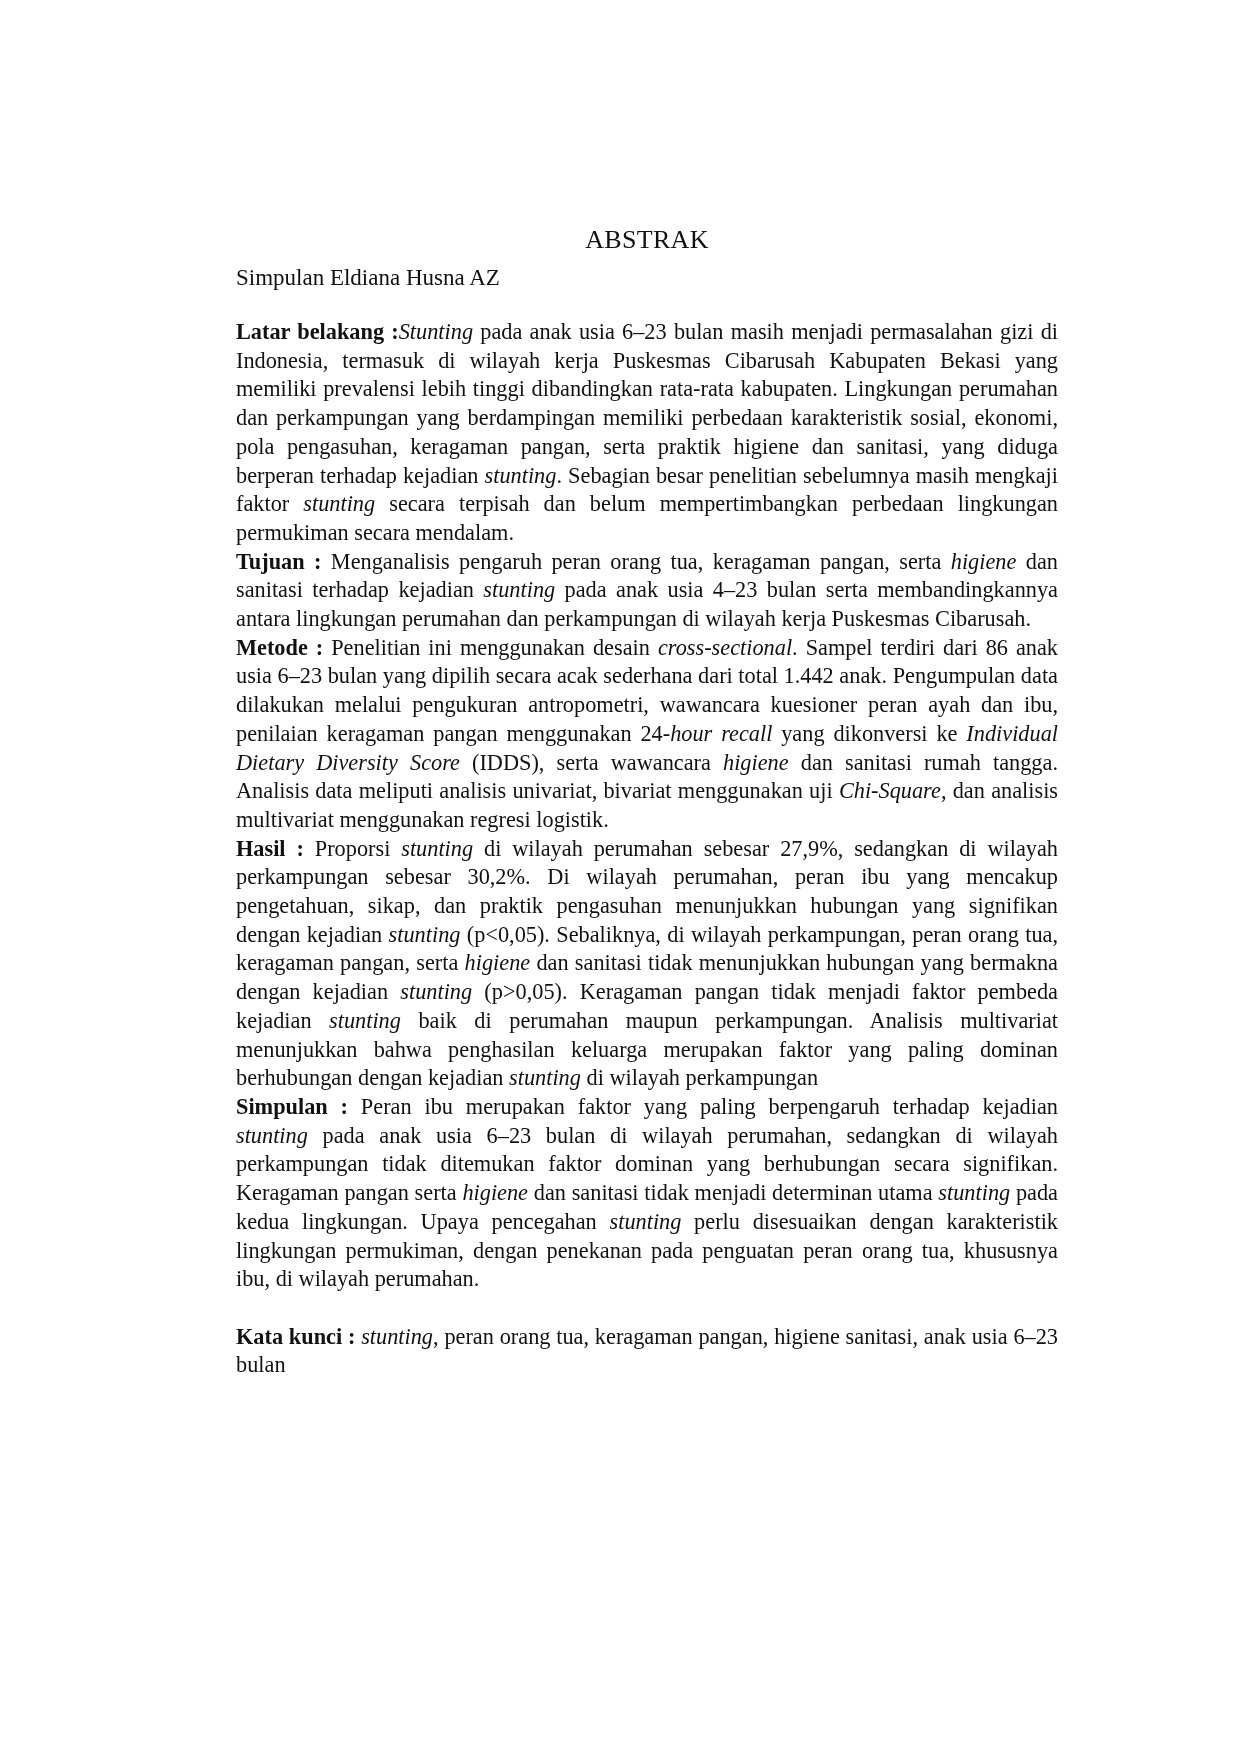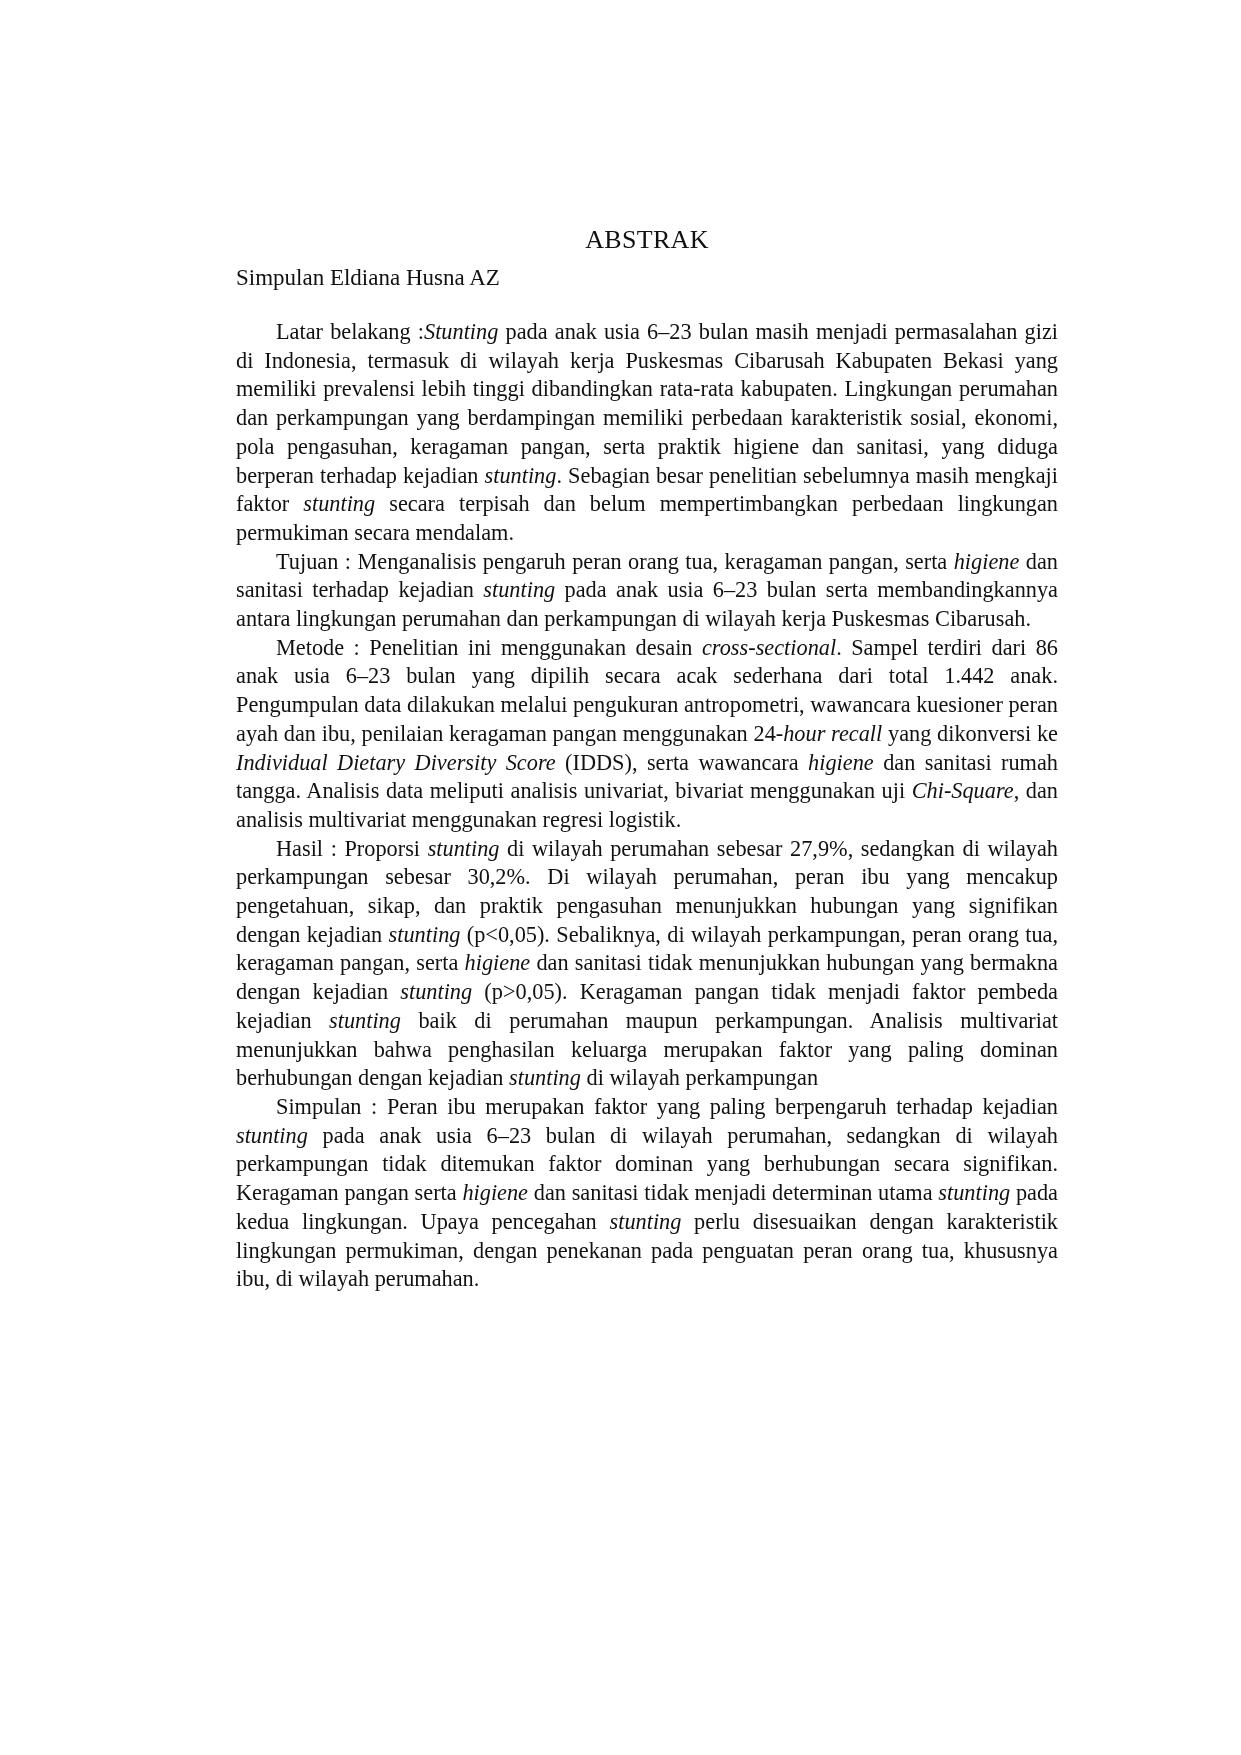--- a/index.html
+++ b/index.html
@@ -11,41 +11,44 @@
     .title {
       position: absolute; top: 225px; left: 0; width: 822px; text-align: center;
       font-size: 26px; letter-spacing: 0.3px; margin: 0; font-weight: normal;
     }
     .author { position: absolute; top: 265px; left: 0; font-size: 23px; margin: 0; }
     .body {
       position: absolute; top: 318px; left: 0; width: 822px;
       font-size: 22.3px; line-height: 28.7px; text-align: justify;
     }
     .para { margin: 0; }
-    .lbl { font-weight: normal; margin-left: 40px; }
+    .lbl { font-weight: bold; }
     .kw { margin-top: 28.7px; }
     em { font-style: italic; }
   </style>
 </head>
 <body>
 
 <div class="page">
   <h1 class="title">ABSTRAK</h1>
   <p class="author">Simpulan Eldiana Husna AZ</p>
 
   <div class="body">
     <p class="para">
       <span class="lbl">Latar belakang :</span><span class="runs"><em>Stunting</em><span> pada anak usia 6–23 bulan masih menjadi permasalahan gizi di Indonesia, termasuk di wilayah kerja Puskesmas Cibarusah Kabupaten Bekasi yang memiliki prevalensi lebih tinggi dibandingkan rata-rata kabupaten. Lingkungan perumahan dan perkampungan yang berdampingan memiliki perbedaan karakteristik sosial, ekonomi, pola pengasuhan, keragaman pangan, serta praktik higiene dan sanitasi, yang diduga berperan terhadap kejadian </span><em>stunting</em><span>. Sebagian besar penelitian sebelumnya masih mengkaji faktor </span><em>stunting</em><span> secara terpisah dan belum mempertimbangkan perbedaan lingkungan permukiman secara mendalam.</span></span>
     </p>
     <p class="para">
-      <span class="lbl">Tujuan :</span><span class="runs"><span> Menganalisis pengaruh peran orang tua, keragaman pangan, serta </span><em>higiene</em><span> dan sanitasi terhadap kejadian </span><em>stunting</em><span> pada anak usia 6–23 bulan serta membandingkannya antara lingkungan perumahan dan perkampungan di wilayah kerja Puskesmas Cibarusah.</span></span>
+      <span class="lbl">Tujuan :</span><span class="runs"><span> Menganalisis pengaruh peran orang tua, keragaman pangan, serta </span><em>higiene</em><span> dan sanitasi terhadap kejadian </span><em>stunting</em><span> pada anak usia 4–23 bulan serta membandingkannya antara lingkungan perumahan dan perkampungan di wilayah kerja Puskesmas Cibarusah.</span></span>
     </p>
     <p class="para">
       <span class="lbl">Metode :</span><span class="runs"><span> Penelitian ini menggunakan desain </span><em>cross-sectional</em><span>. Sampel terdiri dari 86 anak usia 6–23 bulan yang dipilih secara acak sederhana dari total 1.442 anak. Pengumpulan data dilakukan melalui pengukuran antropometri, wawancara kuesioner peran ayah dan ibu, penilaian keragaman pangan menggunakan 24-</span><em>hour recall</em><span> yang dikonversi ke </span><em>Individual Dietary Diversity Score</em><span> (IDDS), serta wawancara </span><em>higiene</em><span> dan sanitasi rumah tangga. Analisis data meliputi analisis univariat, bivariat menggunakan uji </span><em>Chi-Square</em><span>, dan analisis multivariat menggunakan regresi logistik.</span></span>
     </p>
     <p class="para">
       <span class="lbl">Hasil :</span><span class="runs"><span> Proporsi </span><em>stunting</em><span> di wilayah perumahan sebesar 27,9%, sedangkan di wilayah perkampungan sebesar 30,2%. Di wilayah perumahan, peran ibu yang mencakup pengetahuan, sikap, dan praktik pengasuhan menunjukkan hubungan yang signifikan dengan kejadian </span><em>stunting</em><span> (p&lt;0,05). Sebaliknya, di wilayah perkampungan, peran orang tua, keragaman pangan, serta </span><em>higiene</em><span> dan sanitasi tidak menunjukkan hubungan yang bermakna dengan kejadian </span><em>stunting</em><span> (p&gt;0,05). Keragaman pangan tidak menjadi faktor pembeda kejadian </span><em>stunting</em><span> baik di perumahan maupun perkampungan. Analisis multivariat menunjukkan bahwa penghasilan keluarga merupakan faktor yang paling dominan berhubungan dengan kejadian </span><em>stunting</em><span> di wilayah perkampungan</span></span>
     </p>
     <p class="para">
       <span class="lbl">Simpulan :</span><span class="runs"><span> Peran ibu merupakan faktor yang paling berpengaruh terhadap kejadian </span><em>stunting</em><span> pada anak usia 6–23 bulan di wilayah perumahan, sedangkan di wilayah perkampungan tidak ditemukan faktor dominan yang berhubungan secara signifikan. Keragaman pangan serta </span><em>higiene</em><span> dan sanitasi tidak menjadi determinan utama </span><em>stunting</em><span> pada kedua lingkungan. Upaya pencegahan </span><em>stunting</em><span> perlu disesuaikan dengan karakteristik lingkungan permukiman, dengan penekanan pada penguatan peran orang tua, khususnya ibu, di wilayah perumahan.</span></span>
     </p>
+    <p class="para kw">
+      <span class="lbl">Kata kunci :</span><span class="runs"><span> </span><em>stunting</em><span>, peran orang tua, keragaman pangan, higiene sanitasi, anak usia 6–23 bulan</span></span>
+    </p>
   </div>
 </div>
 
 </body></html>

